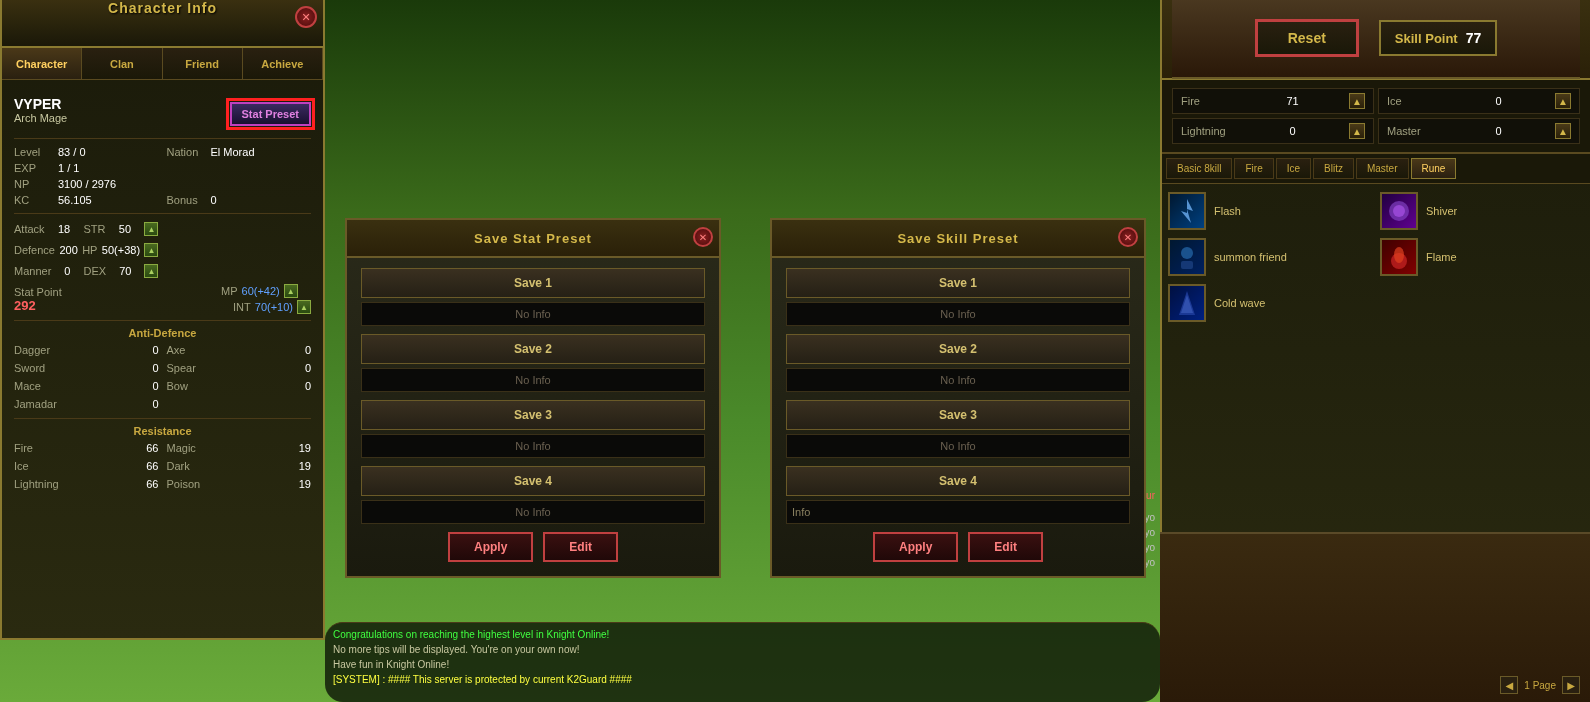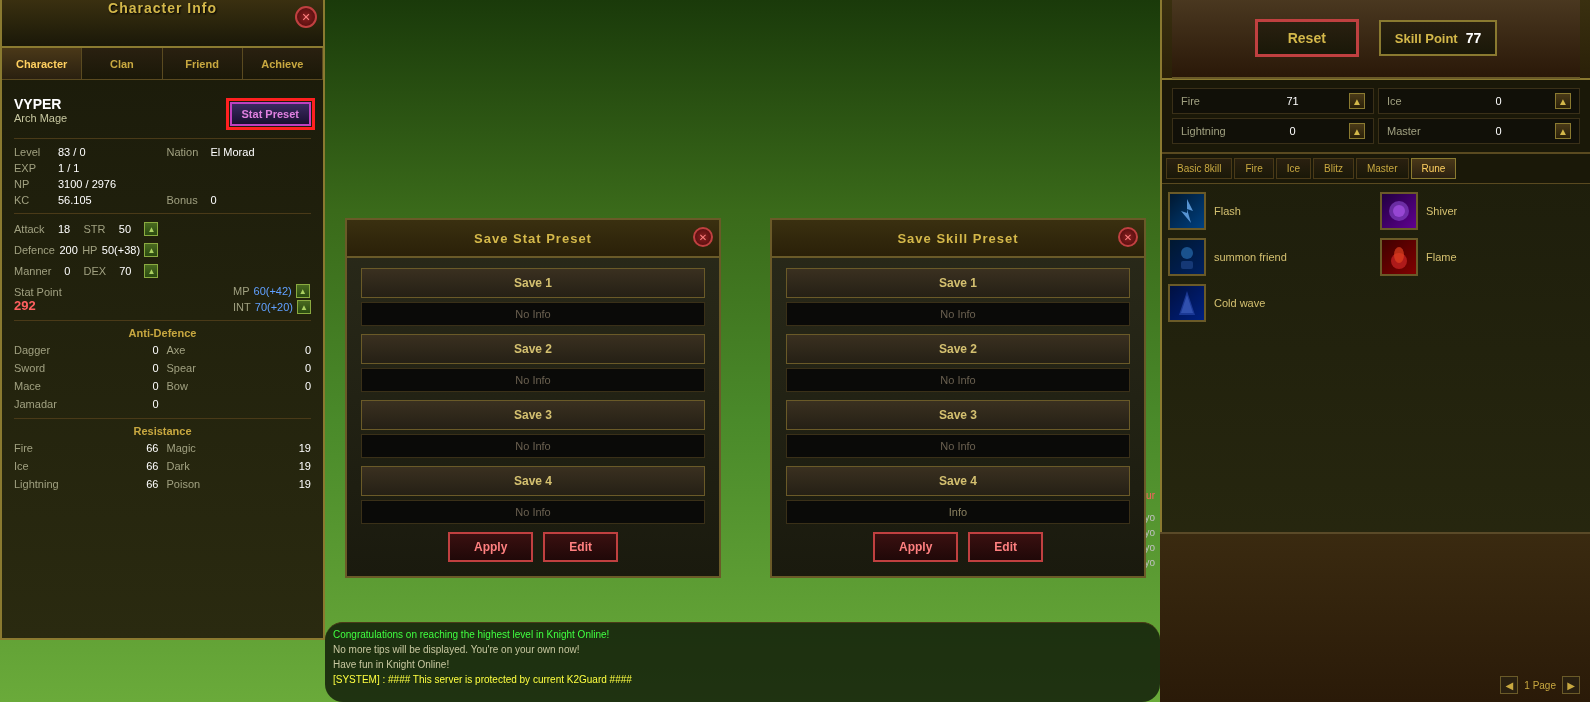--- a/index.html
+++ b/index.html
@@ -535,21 +535,21 @@
       line-height: 1.5;
     }
 
     .full-info-row {
       width: 100%;
       padding: 5px;
       background: #0a0a08;
       border: 1px solid #3a3018;
       color: #8a8060;
       font-size: 11px;
-      text-align: center;
+      text-align: left;
       margin-bottom: 8px;
     }
   </style>
 </head>
 <body>
 
 <div class="game-bg"></div>
 
 <div class="char-panel">
   <div class="char-panel-title-bar">
@@ -637,23 +637,23 @@
       <div>
         <div class="stat-point-label">Stat Point</div>
         <div class="stat-point-value">292</div>
       </div>
       <div>
         <div style="display:flex; align-items:center; gap:4px;">
           <span class="stat-label">MP</span>
           <span class="stat-value blue">60(+42)</span>
           <div class="up-arrow">▲</div>
         </div>
-        <div style="display:flex; align-items:center; gap:4px; margin-top:2px;">
+        <div style="display:flex; align-items:center; gap:4px; margin-top:2px;margin-left:12px;">
           <span class="stat-label">INT</span>
-          <span class="stat-value blue">70(+20)</span>
+          <span class="stat-value blue">70(+10)</span>
           <div class="up-arrow">▲</div>
         </div>
       </div>
     </div>
 
     <div class="section-divider"></div>
 
     <div class="section-title">Anti-Defence</div>
     <div class="anti-def-grid">
       <div class="stat-row">

